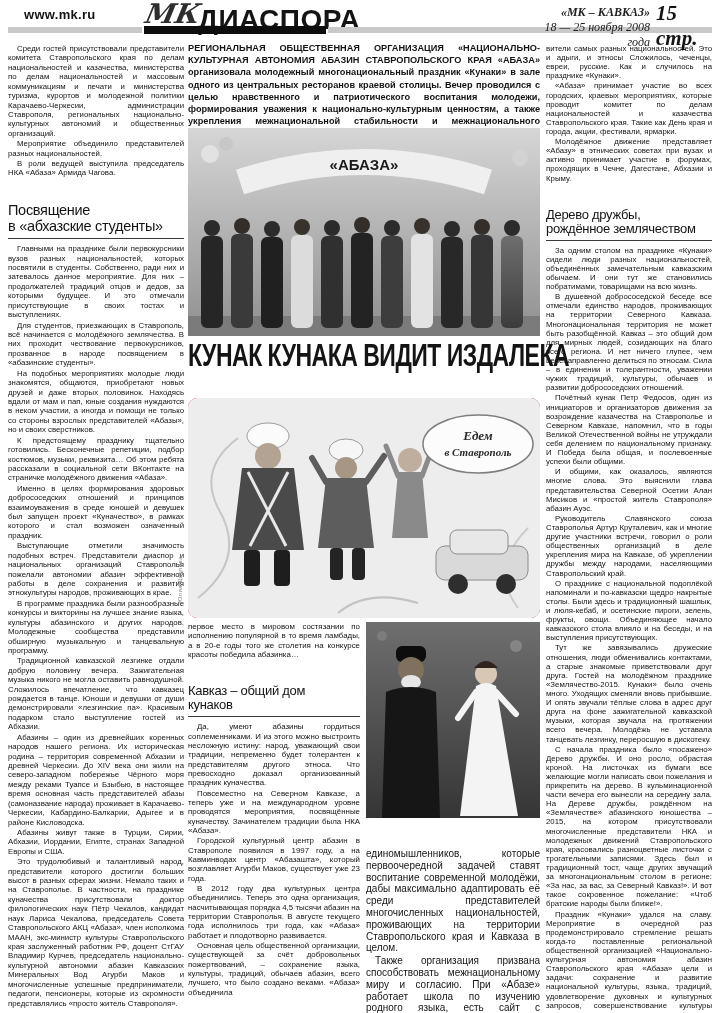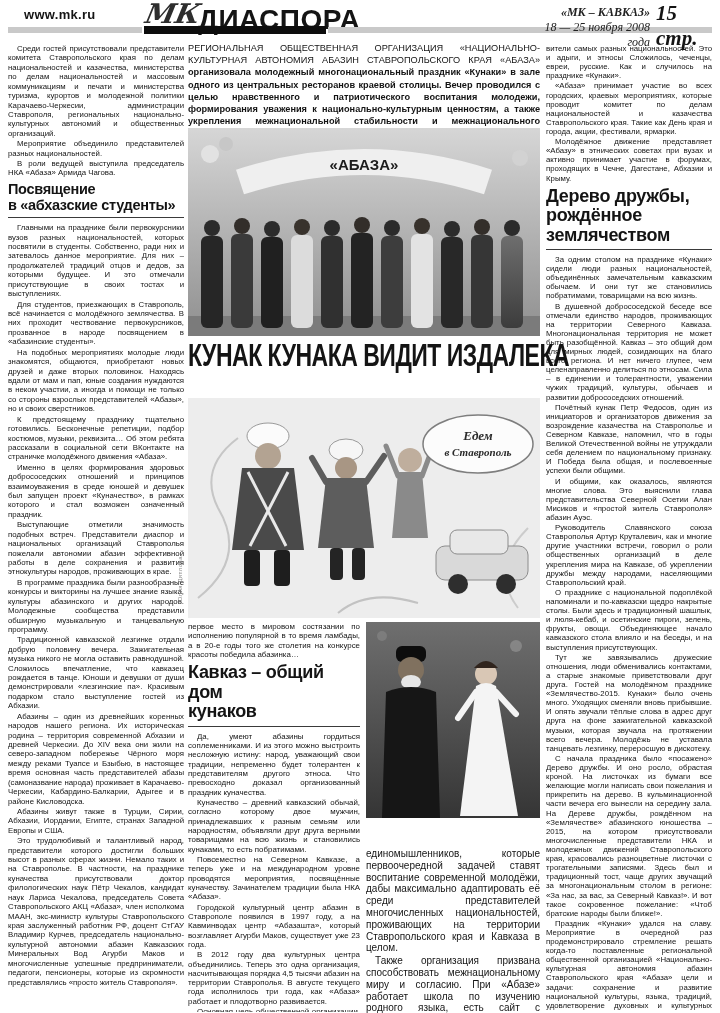--- a/index.html
+++ b/index.html
@@ -21,38 +21,38 @@
            font-weight:bold;font-size:21px;}
 
   
   .col{position:absolute;text-align:justify;overflow:hidden;}
   .col-left{left:8px;top:44px;width:176px;height:966px;font-size:7.8px;line-height:1.21;}
   .col-right{left:546px;top:44px;width:166px;height:966px;font-size:7.8px;line-height:1.17;}
   .col-a{left:188px;top:622px;width:172px;height:390px;font-size:7.9px;line-height:1.18;}
   .col-b{left:366px;top:848px;width:174px;height:187px;font-size:10px;line-height:1.18;}
   .para{margin:0 0 1px;text-indent:9px;}
   .no-indent{text-indent:0;}
-  .section-title{font-weight:bold;white-space:pre-line;line-height:1.08;font-size:14.5px;
+  .section-title{font-weight:normal;white-space:pre-line;line-height:1.08;font-size:14.5px;
                  letter-spacing:-.3px;border-bottom:1.5px solid #3a3a3a;padding-bottom:4px;
-                 margin:4px 0 5px;text-align:left;}
-  .section-title.small{font-size:18px;}
+                 margin:25px 0 5px;text-align:left;}
+  .section-title.small{font-size:13px;}
 
   
   .lead{left:188px;top:42px;width:352px;font-size:9.2px;line-height:1.33;text-align:justify;}
-  .lead .plain{font-weight:normal;}
+  .lead .plain{font-weight:bold;}
   .lead .boldpart{font-weight:bold;}
 
   .main-headline{left:188px;top:338px;width:352px;font-size:23px;font-weight:bold;
                  letter-spacing:-.5px;white-space:nowrap;text-align:center;
                  transform:scaleY(1.35);transform-origin:top center;}
   .subhead{left:188px;top:397px;width:352px;font-size:12.3px;font-weight:bold;text-align:center;}
 
   .photo{background:#be185d;overflow:hidden;}
   .photo1{left:188px;top:128px;width:352px;height:208px;}
-  .collage{left:188px;top:398px;width:352px;height:220px;}
+  .collage{left:188px;top:398px;width:352px;height:220px;border-radius:9px;}
   .bride{left:366px;top:622px;width:174px;height:196px;}
 
   .photo-credit{left:177px;top:556px;font-size:6px;color:#8a8a8a;writing-mode:vertical-rl;
                 transform:rotate(180deg);letter-spacing:.5px;}
 </style>
 </head>
 <body>
 
 <div class="page">
 
@@ -188,21 +188,20 @@
   </div>
 
   <div class="abs photo-credit">Юлия Дятлова</div>
 
   <div class="col col-a">
     <p class="para no-indent">первое место в мировом состязании по исполнению популярной в то время ламбады, а в 20-е годы того же столетия на конкурсе красоты победила абазинка…</p>
     <div class="section-title small">Кавказ – общий дом
 кунаков</div>
     <div>
         <p class="para">Да, умеют абазины гордиться соплеменниками. И из этого можно выстроить несложную истину: народ, уважающий свои традиции, непременно будет толерантен к представителям другого этноса. Что превосходно доказал организованный праздник куначества.</p>
-        <p class="para">Куначество – древний кавказский обычай, согласно которому двое мужчин, принадлежавших к разным семьям или народностям, объявляли друг друга верными товарищами на всю жизнь и становились кунаками, то есть побратимами.</p>
         <p class="para">Повсеместно на Северном Кавказе, а теперь уже и на международном уровне проводятся мероприятия, посвящённые куначеству. Зачинателем традиции была НКА «Абаза».</p>
         <p class="para">Городской культурный центр абазин в Ставрополе появился в 1997 году, а на Кавминводах центр «Абазашта», который возглавляет Агурби Маков, существует уже 23 года.</p>
         <p class="para">В 2012 году два культурных центра объединились. Теперь это одна организация, насчитывающая порядка 4,5 тысячи абазин на территории Ставрополья. В августе текущего года исполнилось три года, как «Абаза» работает и плодотворно развивается.</p>
         <p class="para">Основная цель общественной организации, существующей за счёт добровольных пожертвований, – сохранение языка, культуры, традиций, обычаев абазин, всего лучшего, что было создано веками. «Абаза» объединила</p>
       </div>
   </div>
 
   <div class="abs photo bride">
     <svg width="174" height="196" viewBox="0 0 174 196">
       <defs>

